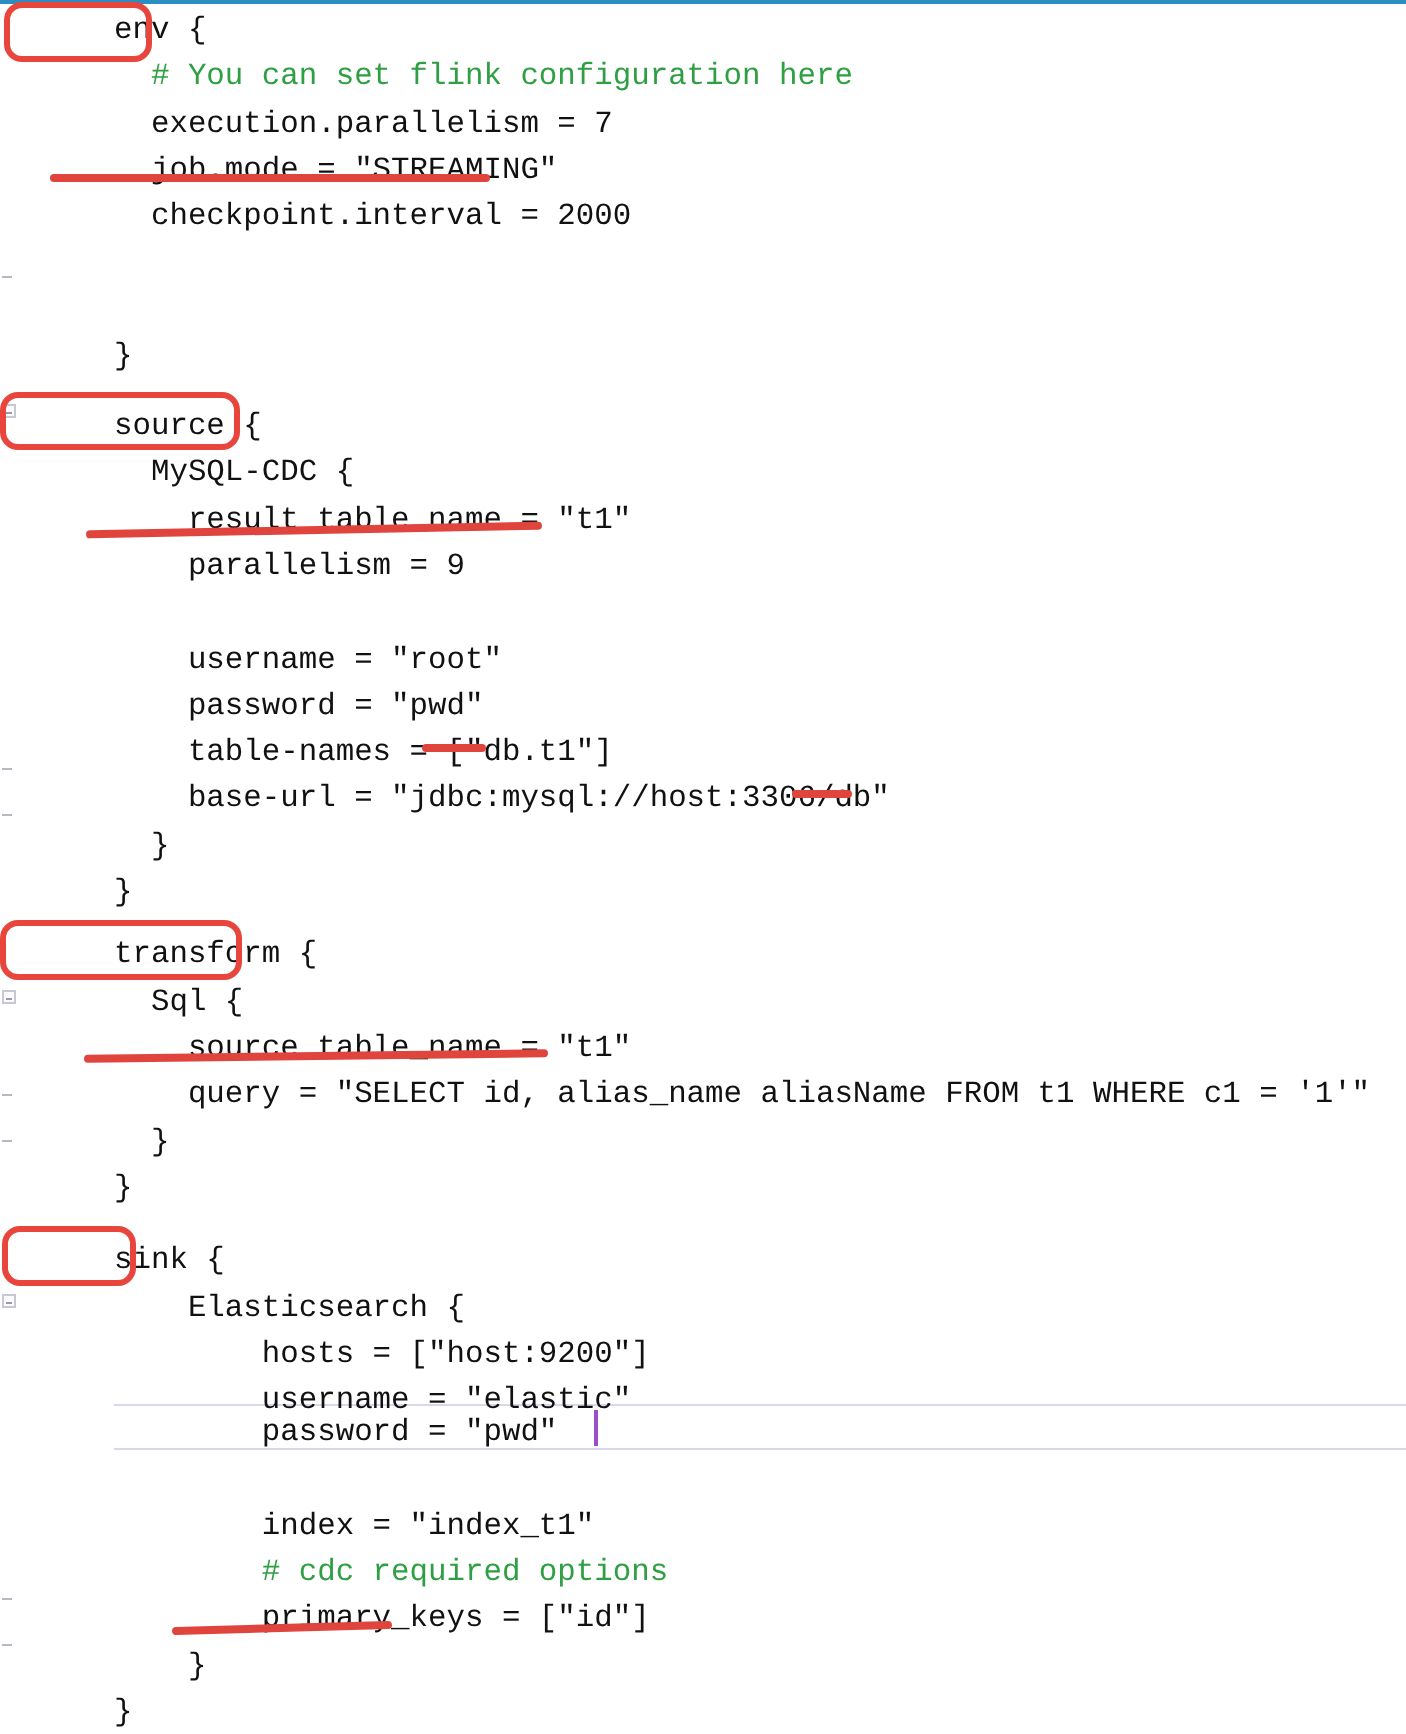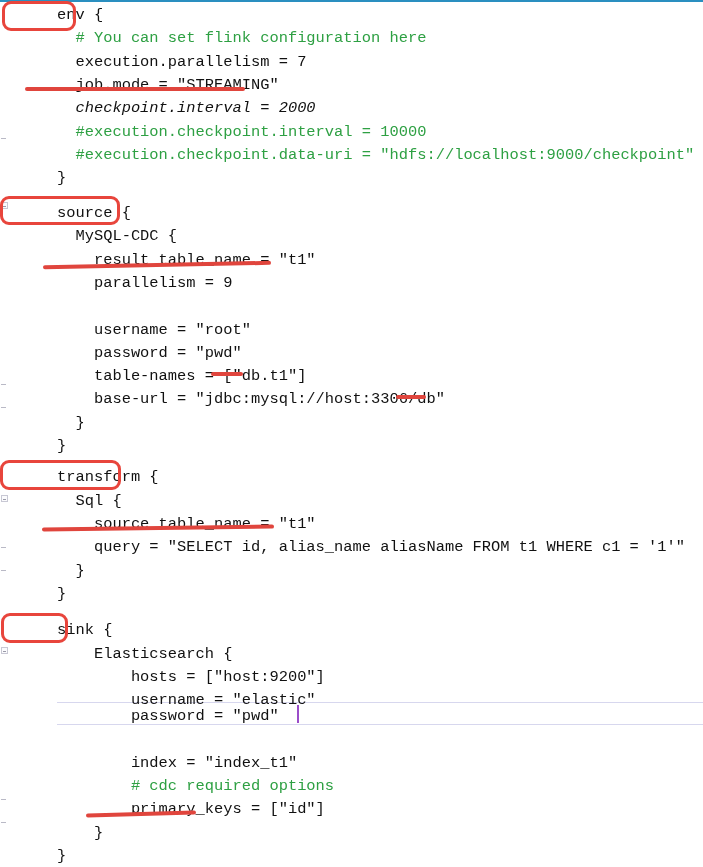--- a/index.html
+++ b/index.html
@@ -152,23 +152,21 @@
 
   <div class="code-area">
 
     <div class="cur-line-hl" style="top:700px;"></div>
     <div class="caret" style="left:249px; top:703px;"></div>
 
     <div class="line" style="top:2px;"><span class="code">env {</span></div>
     <div class="line comment" style="top:25.3px;"><span class="code">  # You can set flink configuration here</span></div>
     <div class="line" style="top:48.6px;"><span class="code">  execution.parallelism = 7</span></div>
     <div class="line" style="top:71.9px;"><span class="code">  job.mode = "STREAMING"</span></div>
-    <div class="line" style="top:95.2px;font-style:italic;"><span class="code">  checkpoint.interval = 2000</span></div>
-    <div class="line comment" style="top:118.5px;"><span class="code">  #execution.checkpoint.interval = 10000</span></div>
-    <div class="line comment" style="top:141.8px;"><span class="code">  #execution.checkpoint.data-uri = "hdfs://localhost:9000/checkpoint"</span></div>
+    <div class="line" style="top:95.2px;"><span class="code">  checkpoint.interval = 2000</span></div>
     <div class="line" style="top:165.1px;"><span class="code">}</span></div>
     <div class="line" style="top:188.4px;"><span class="code"></span></div>
 
     <div class="line" style="top:200px;"><span class="code">source {</span></div>
     <div class="line" style="top:223.3px;"><span class="code">  MySQL-CDC {</span></div>
     <div class="line" style="top:246.6px;"><span class="code">    result_table_name = "t1"</span></div>
     <div class="line" style="top:269.9px;"><span class="code">    parallelism = 9</span></div>
     <div class="line" style="top:316.5px;"><span class="code">    username = "root"</span></div>
     <div class="line" style="top:339.8px;"><span class="code">    password = "pwd"</span></div>
     <div class="line" style="top:363.1px;"><span class="code">    table-names = ["db.t1"]</span></div>

